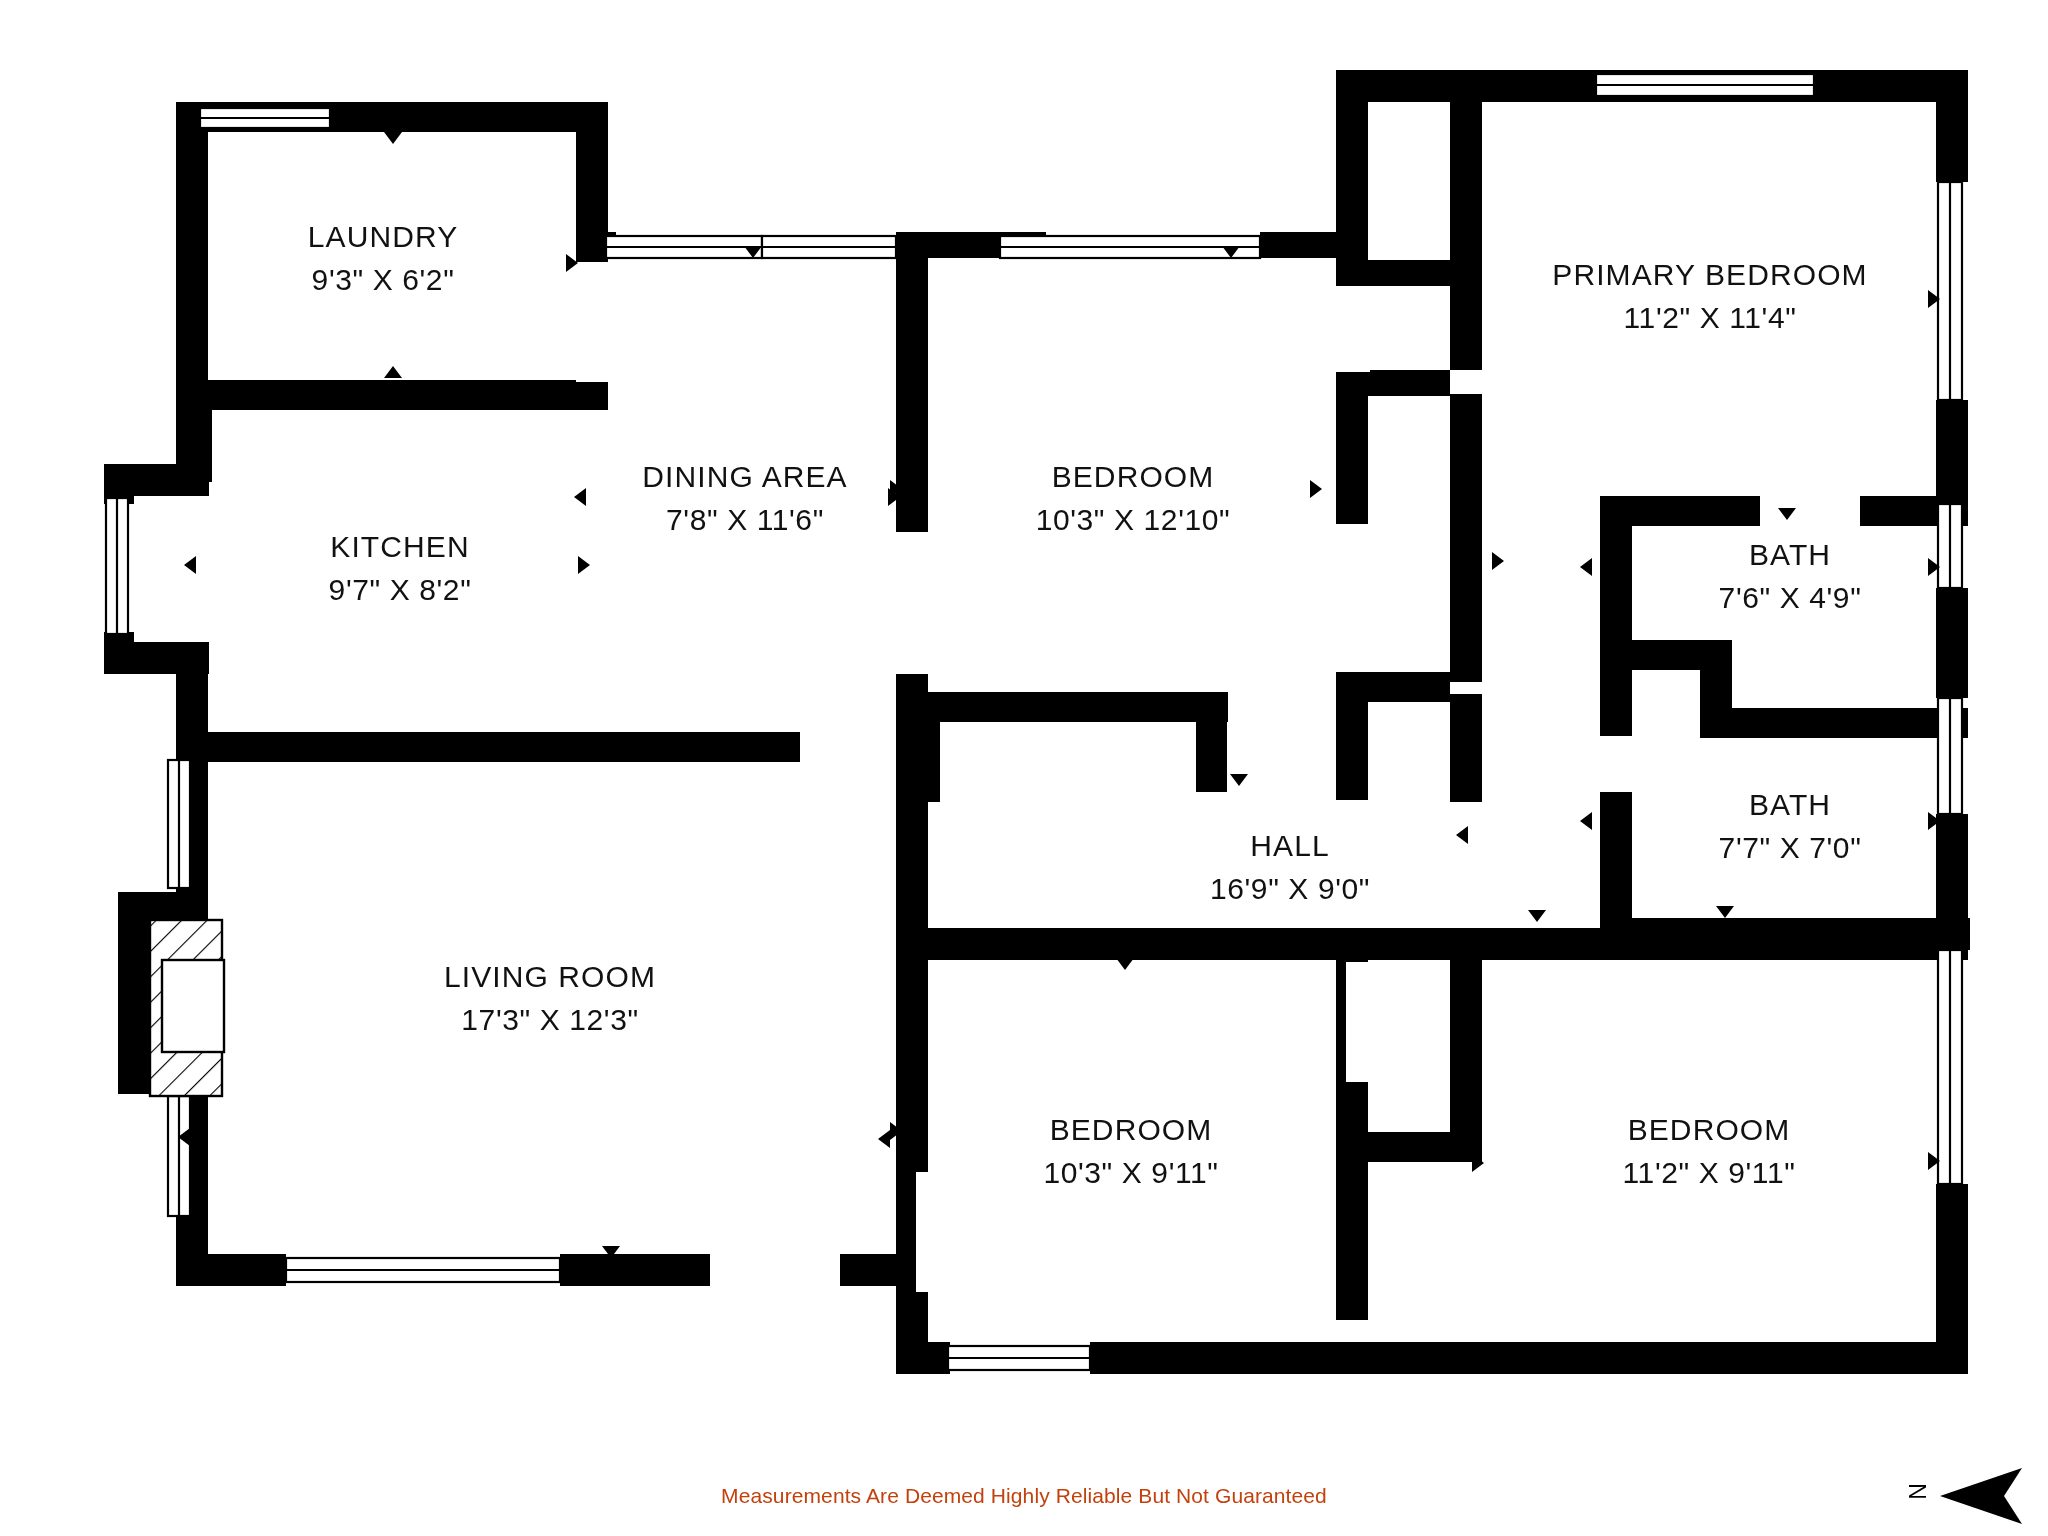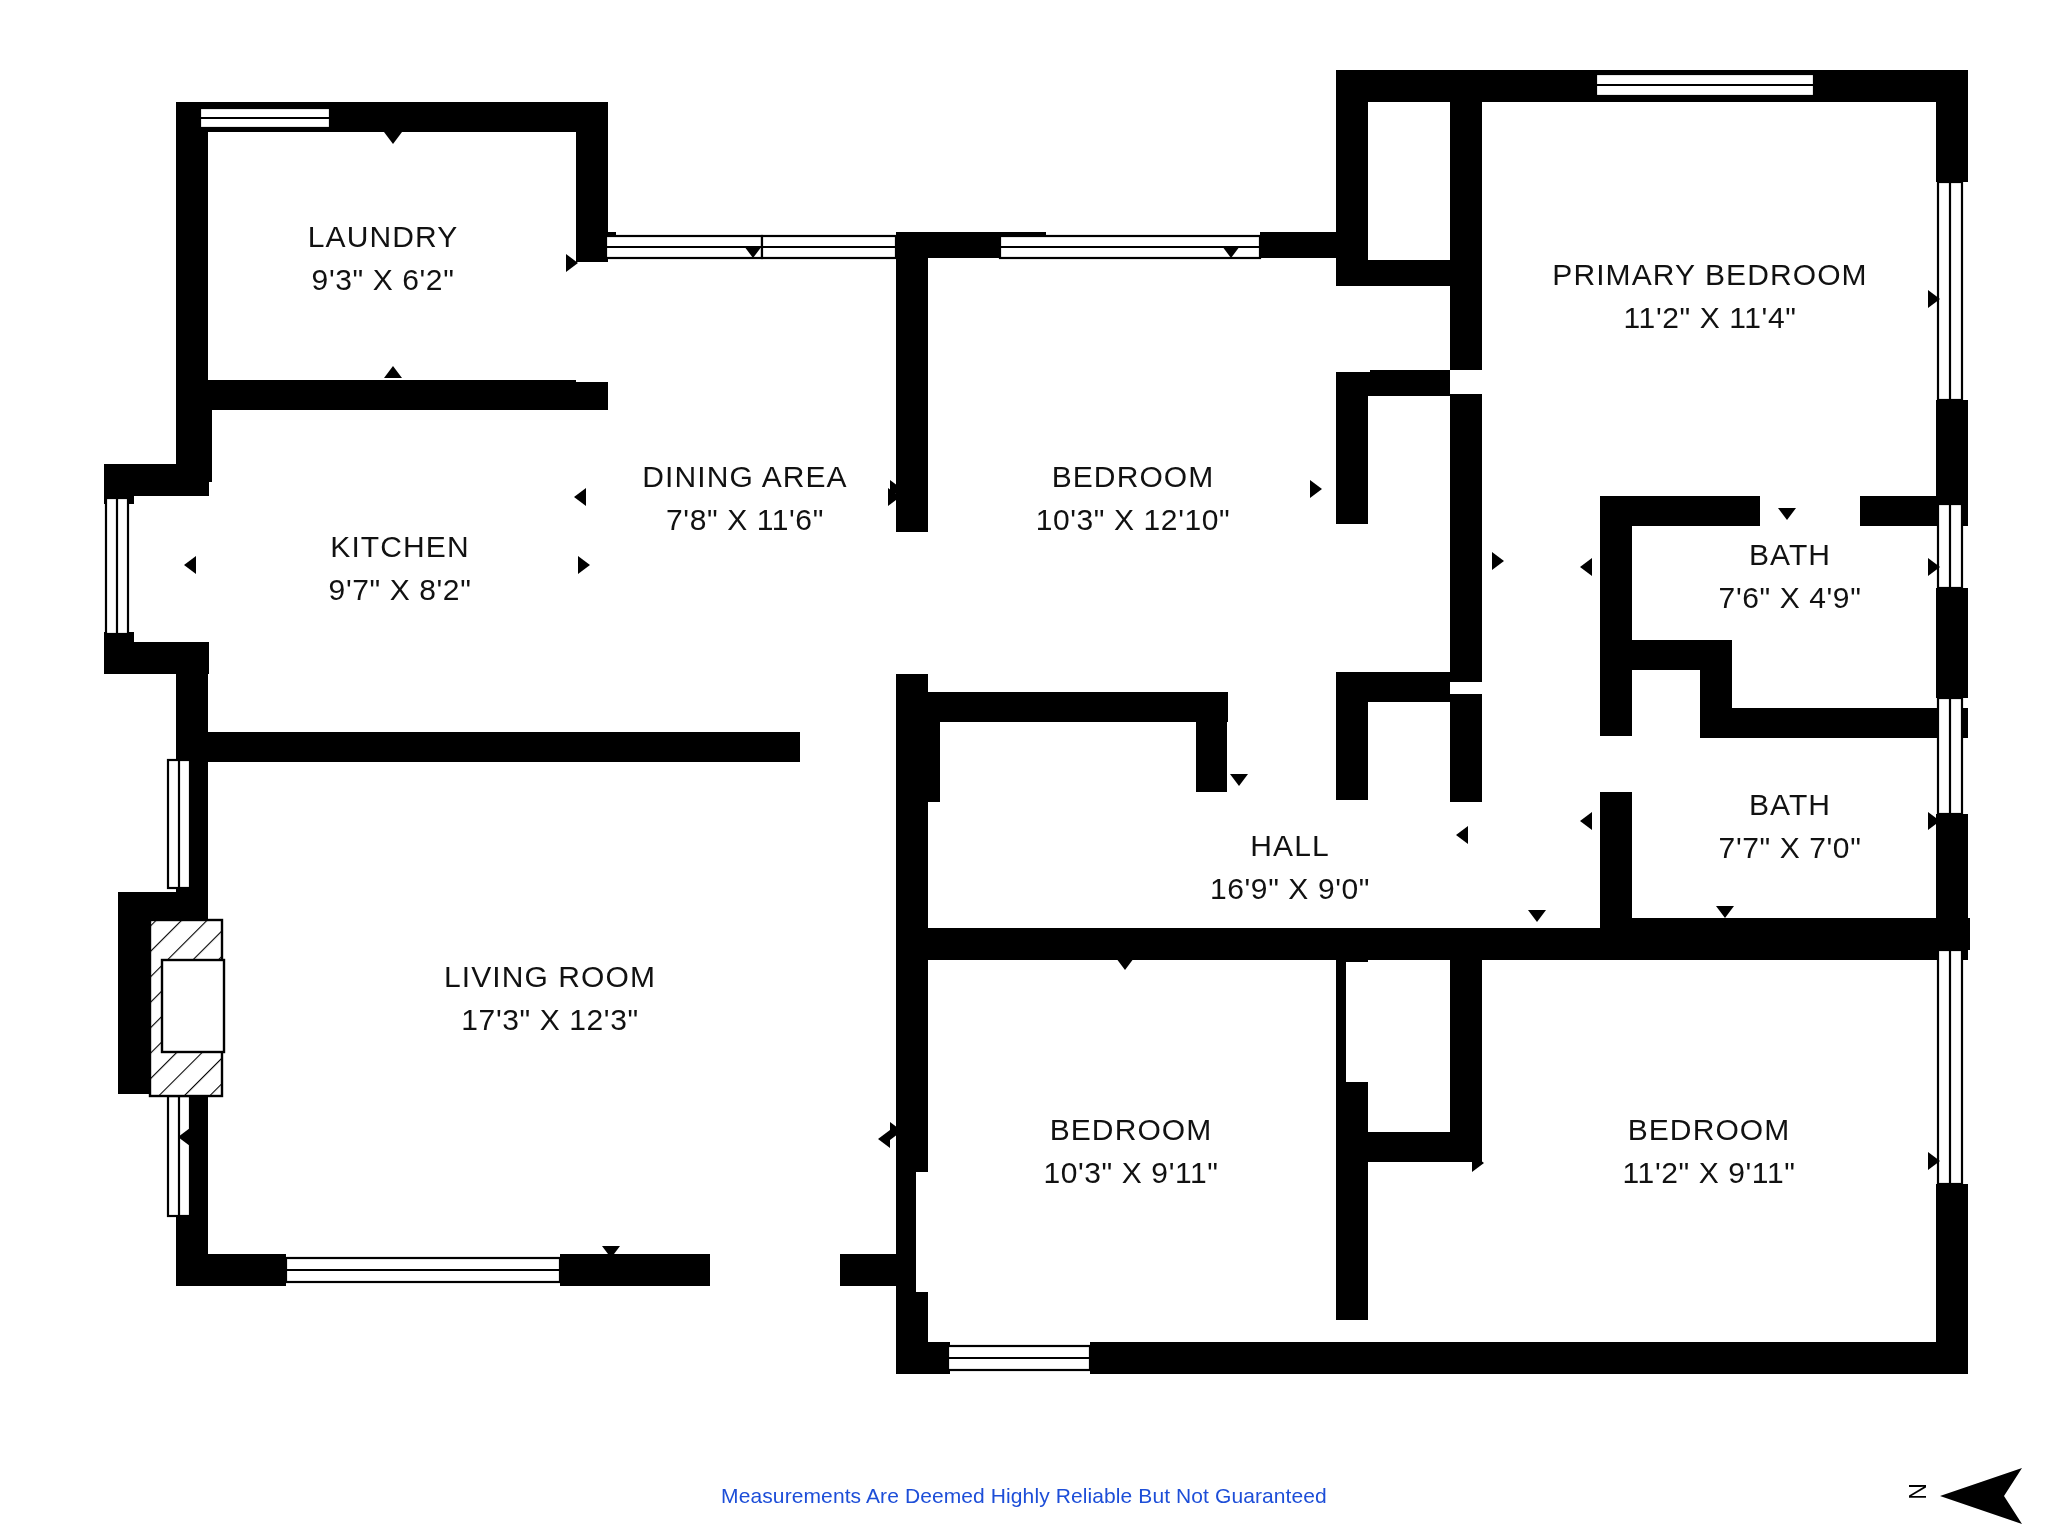--- a/index.html
+++ b/index.html
@@ -52,21 +52,21 @@
     font-weight: 400;
   }
   .footer-note {
     position: absolute;
     left: 0;
     right: 0;
     top: 1452px;
     text-align: center;
     font-family: "Liberation Sans", sans-serif;
     font-size: 21px;
-    color: #1d4ed8;
+    color: #c2410c;
     letter-spacing: 0.1px;
   }
   .north-wrap {
     position: absolute;
     left: 1908px;
     top: 1432px;
     width: 130px;
     height: 64px;
   }
   .north-letter {

